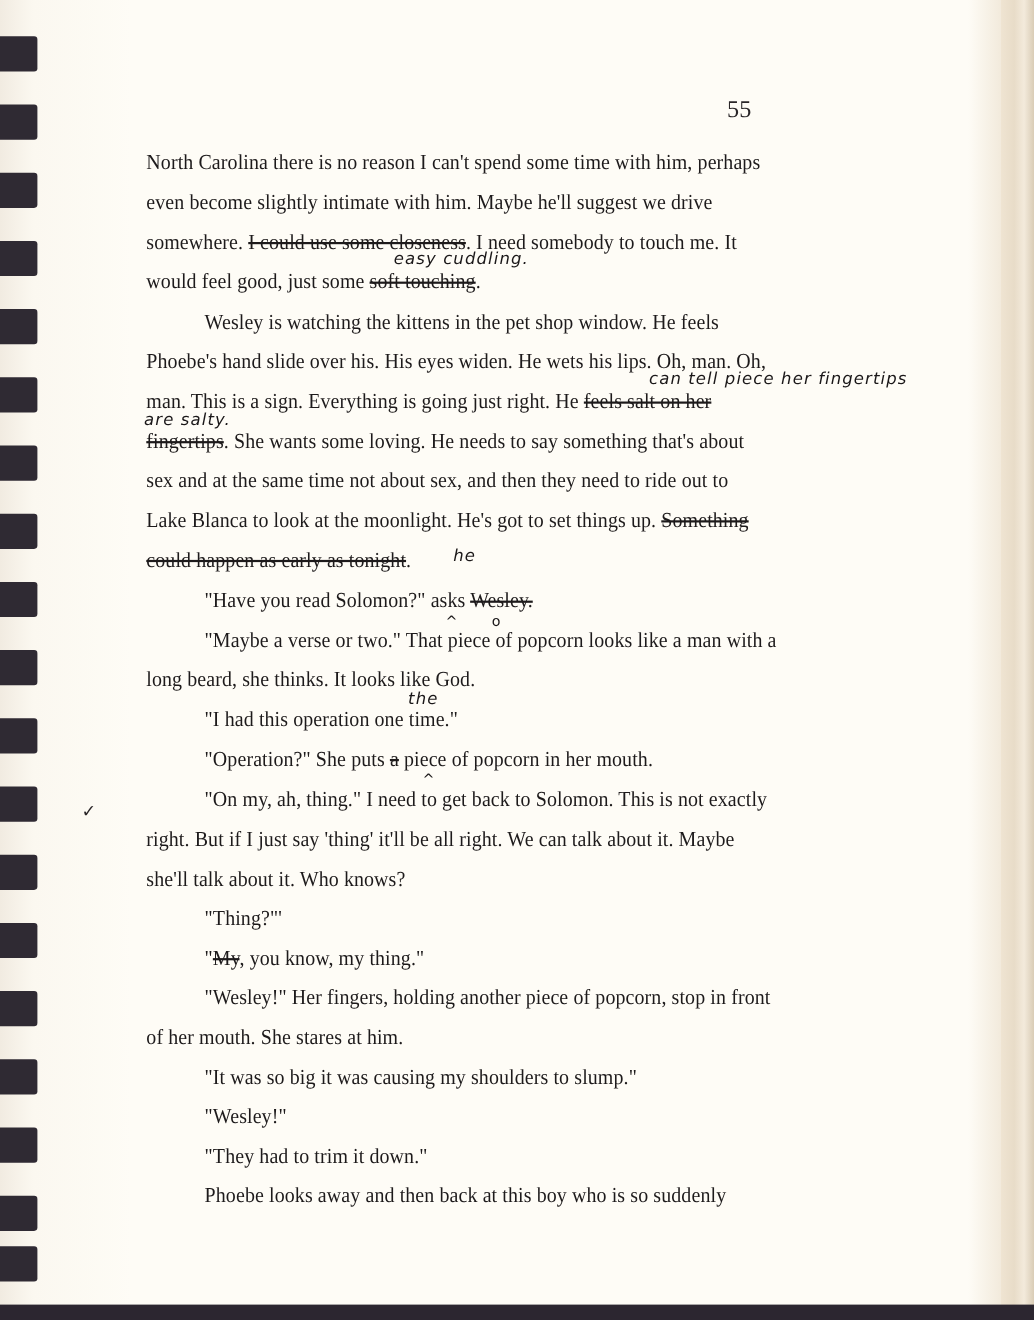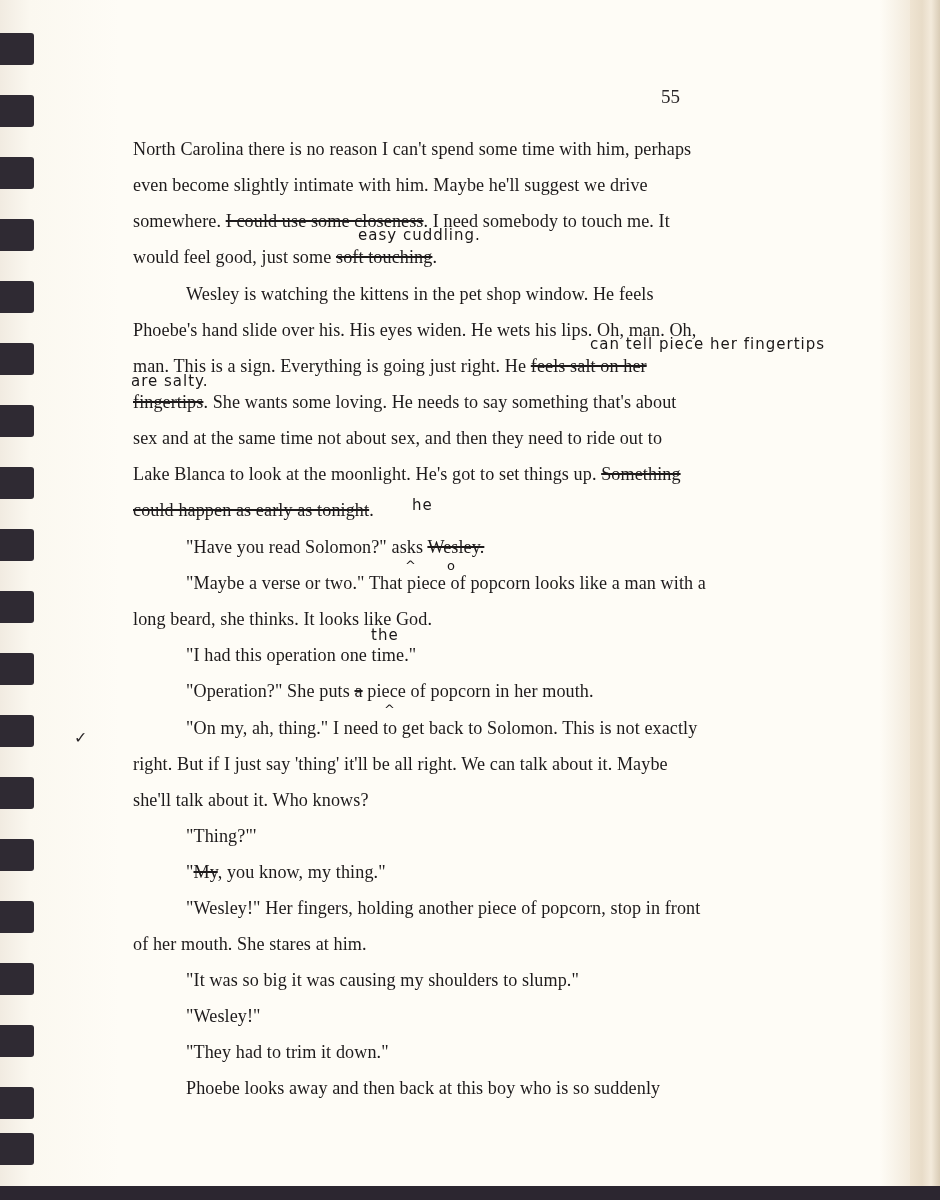--- a/index.html
+++ b/index.html
@@ -17,33 +17,33 @@
     }
     .bottom-strip { position: absolute; left: 0; top: 1186px; width: 940px; height: 14px; background: #2c2630; }
 
     .binding-hole {
       position: absolute; left: 0; width: 34px; height: 32px;
       background: #2f2a33; border-radius: 0 3px 3px 0;
     }
 
     .page-number {
       position: absolute; left: 661px; top: 86px;
-      font-family: "Liberation Serif", serif; font-size: 19px; color: #2a2628;
+      font-family: "Liberation Serif", serif; font-size: 22px; color: #2a2628;
     }
 
     .line {
       position: absolute; left: 0; white-space: nowrap;
       font-family: "Liberation Serif", serif; font-size: 19.5px; color: #1d1a1b;
       letter-spacing: 0.1px; transform: scaleX(0.93); transform-origin: left center;
     }
     .strike { text-decoration: line-through; text-decoration-thickness: 2px; }
     .hand {
       position: absolute; white-space: nowrap;
       font-family: "DejaVu Sans", sans-serif; font-size: 15px; color: #1a1718;
-      letter-spacing: 1px;
+      font-style: italic; letter-spacing: 1px;
     }
     .caret { position: absolute; font-family: "DejaVu Sans", sans-serif; font-size: 13px; color: #1a1718; }
     .checkmark { position: absolute; left: 74px; top: 728px; font-size: 16px; color: #2a2628; }
   </style>
 </head>
 <body>
 
 <div class="page"></div>
 <div class="page-right-edge"></div>
 <div id="holes">

